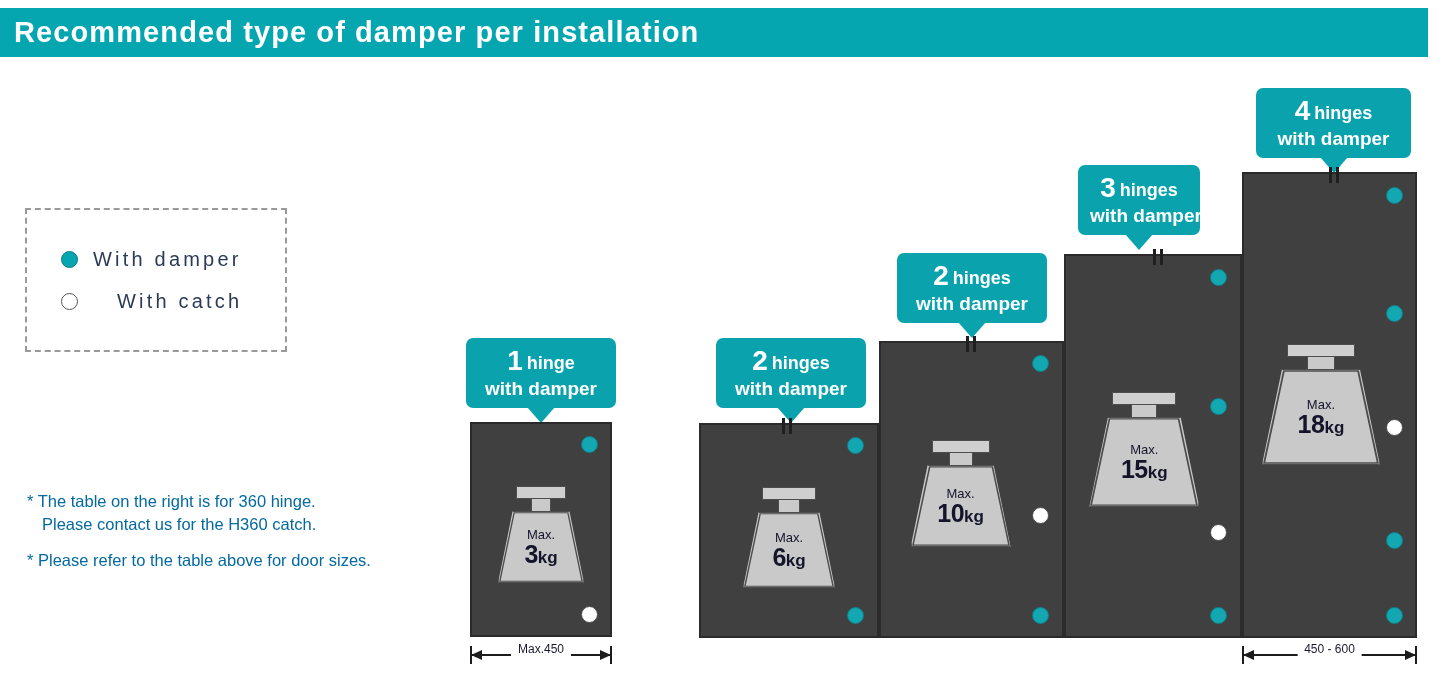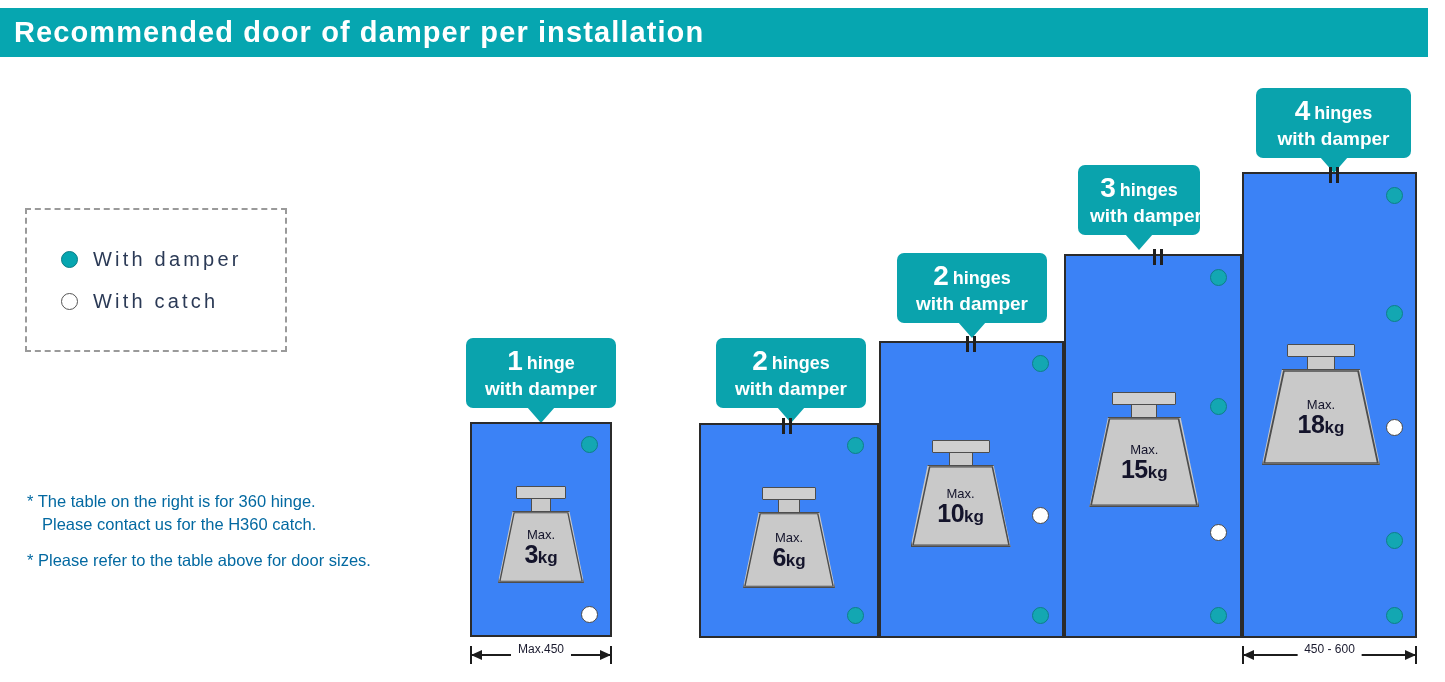--- a/index.html
+++ b/index.html
@@ -42,21 +42,21 @@
     border: 2px dashed #9a9a9a;
     background: #ffffff;
   }
   .legend-row {
     position: absolute;
     display: flex;
     align-items: center;
     left: 34px;
   }
   .legend-row.r1 { top: 38px; }
-  .legend-row.r2 { top: 80px; }
+  .legend-row.r2 { top: 80px; gap: 24px; }
   .legend-dot {
     width: 17px; height: 17px;
     border-radius: 50%;
     border: 1.5px solid #3a3a3a;
     flex: 0 0 auto;
   }
   .legend-dot.filled { background: #06a6b0; border-color: #0b7d86; }
   .legend-dot.hollow { background: #ffffff; border-color: #555555; }
   .legend-label {
     margin-left: 15px;
@@ -84,21 +84,21 @@
     position: absolute;
     left: 0; top: 0;
     width: 1445px; height: 682px;
     pointer-events: none;
   }
   .stage > * { pointer-events: auto; }
 
   
   .door {
     position: absolute;
-    background: #3b82f6;
+    background: #404040;
     border: 2px solid #2b2b2b;
   }
 
   
   .hinge-mark {
     position: absolute;
     top: -7px;
     width: 14px; height: 16px;
   }
   .hinge-mark::before,
@@ -248,21 +248,21 @@
     padding: 0 7px;
     font-size: 12px;
     color: #1a1a2e;
     white-space: nowrap;
   }
 </style>
 </head>
 <body>
 
 <div class="header-bar">
-  <div class="header-title">Recommended door of damper per installation</div>
+  <div class="header-title">Recommended type of damper per installation</div>
 </div>
 
 <div class="legend-box">
   <div class="legend-row r1">
     <span class="legend-dot filled"></span>
     <span class="legend-label">With damper</span>
   </div>
   <div class="legend-row r2">
     <span class="legend-dot hollow"></span>
     <span class="legend-label">With catch</span>

